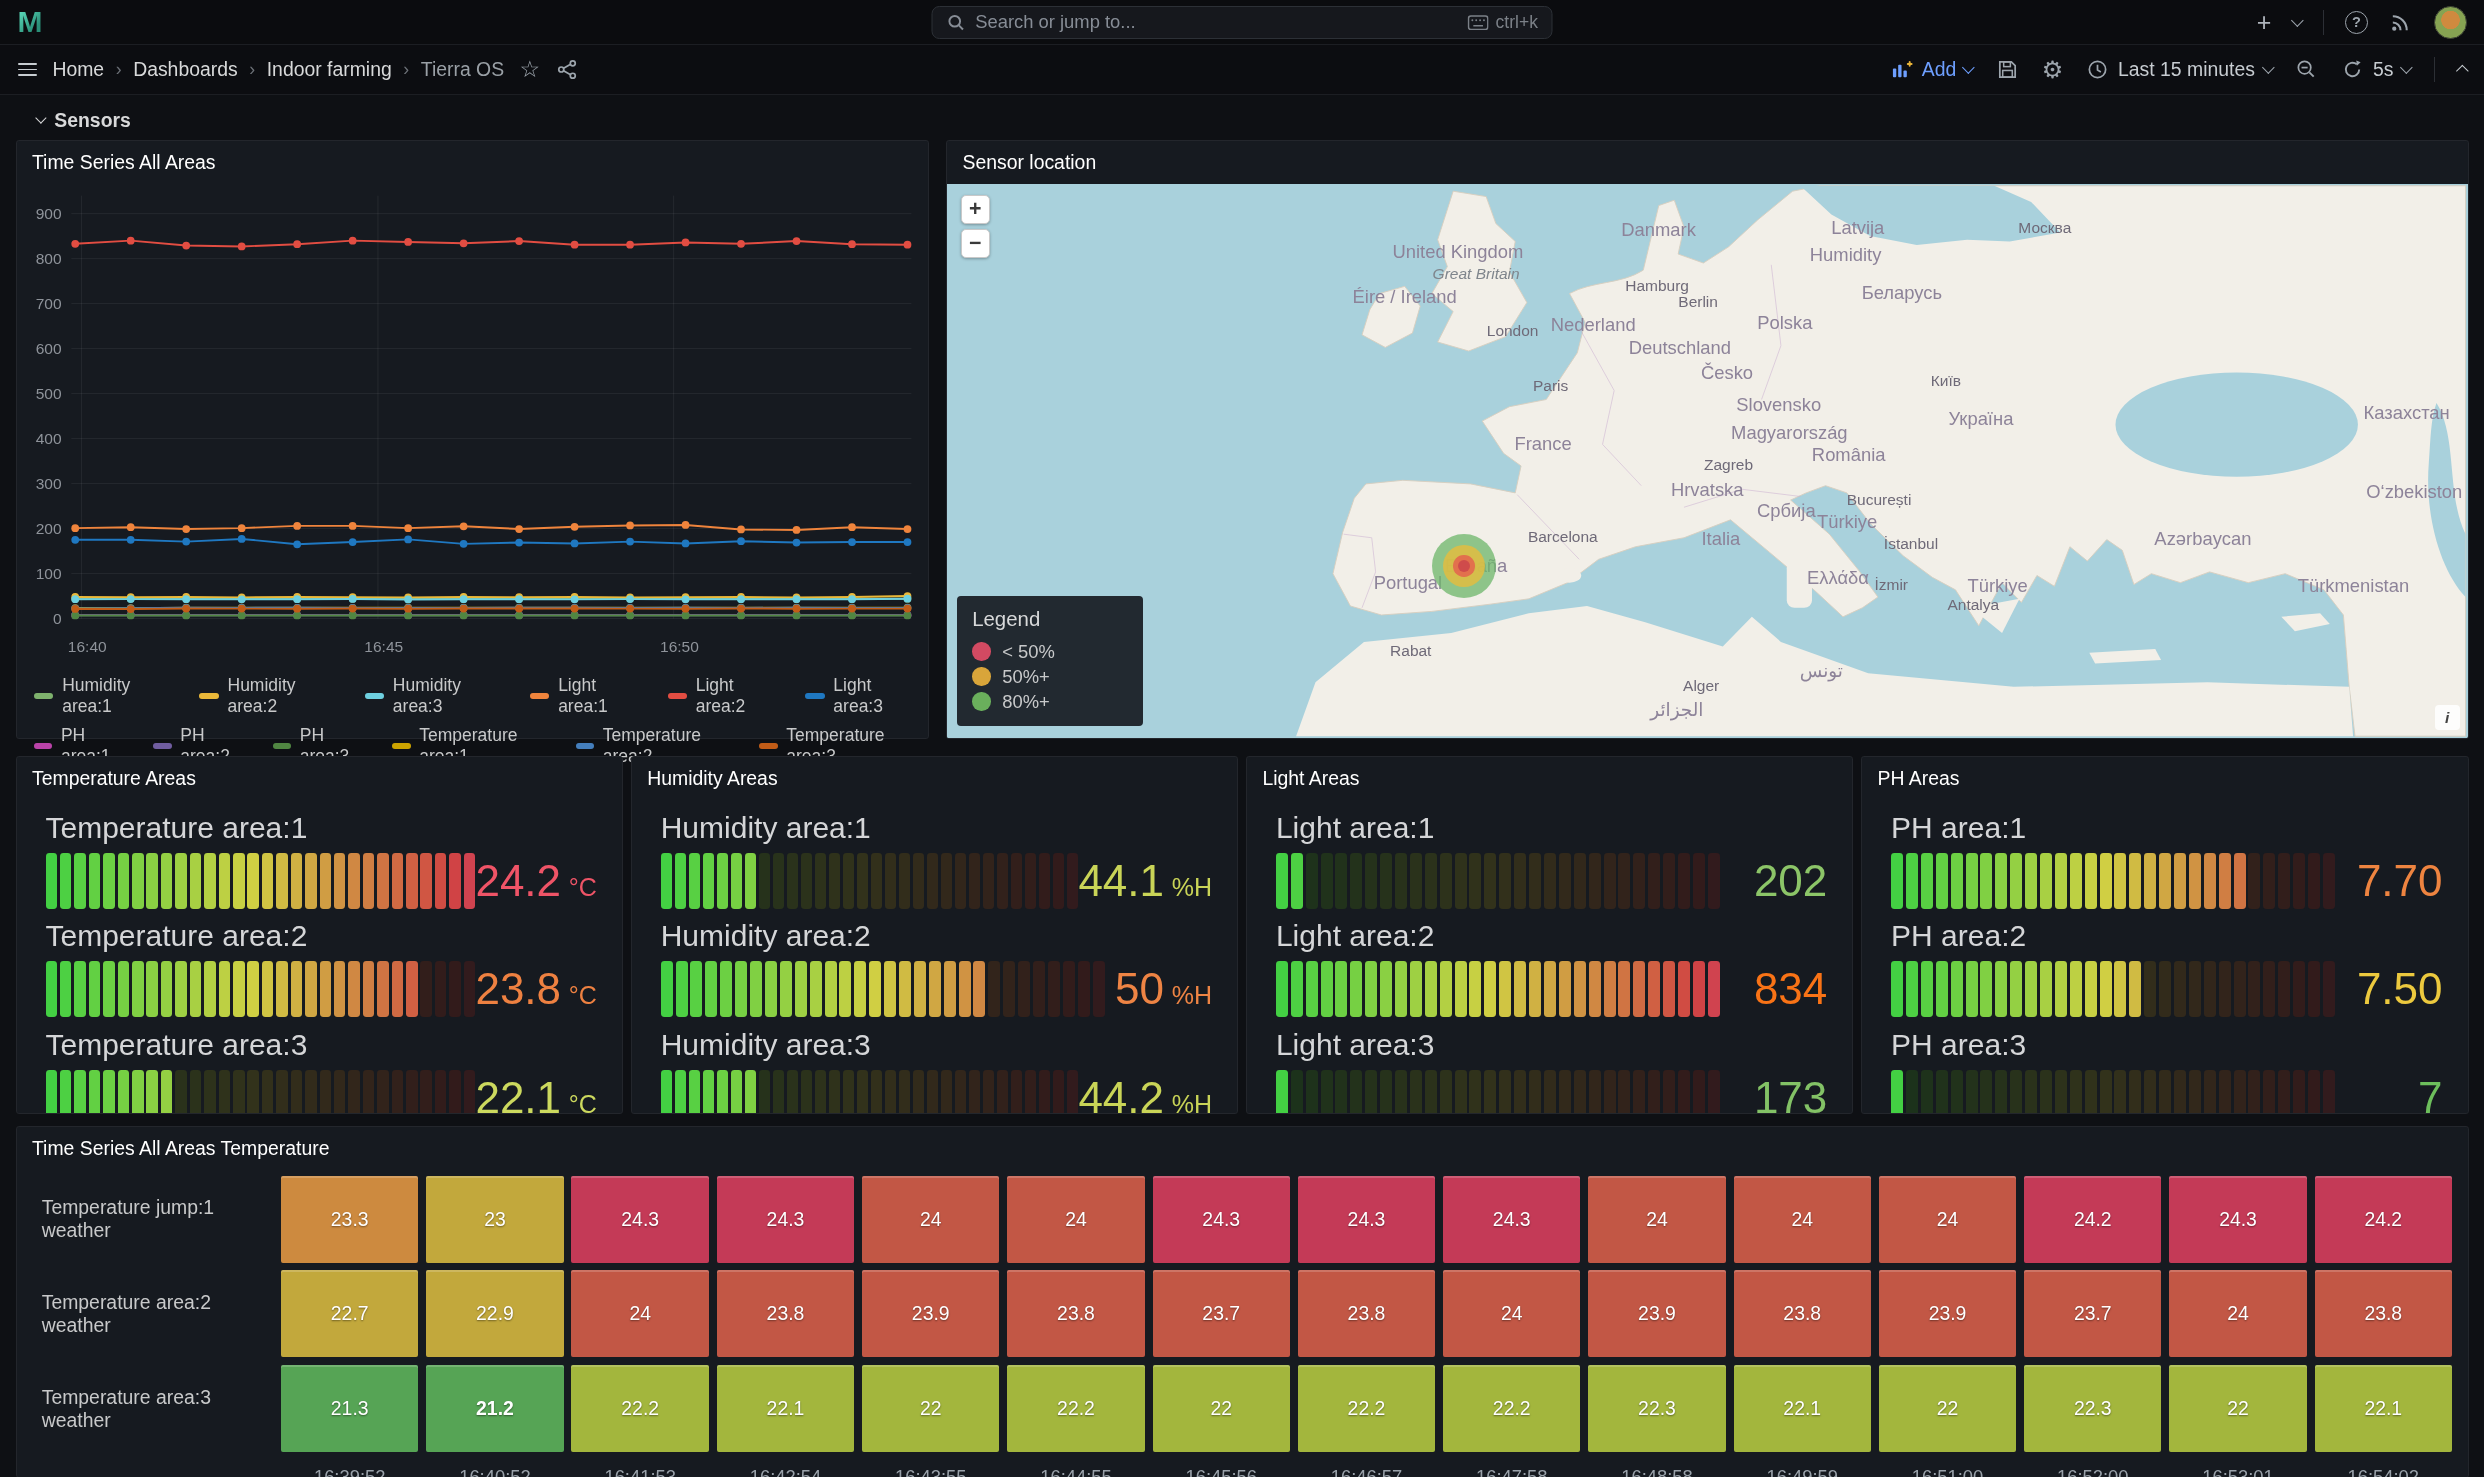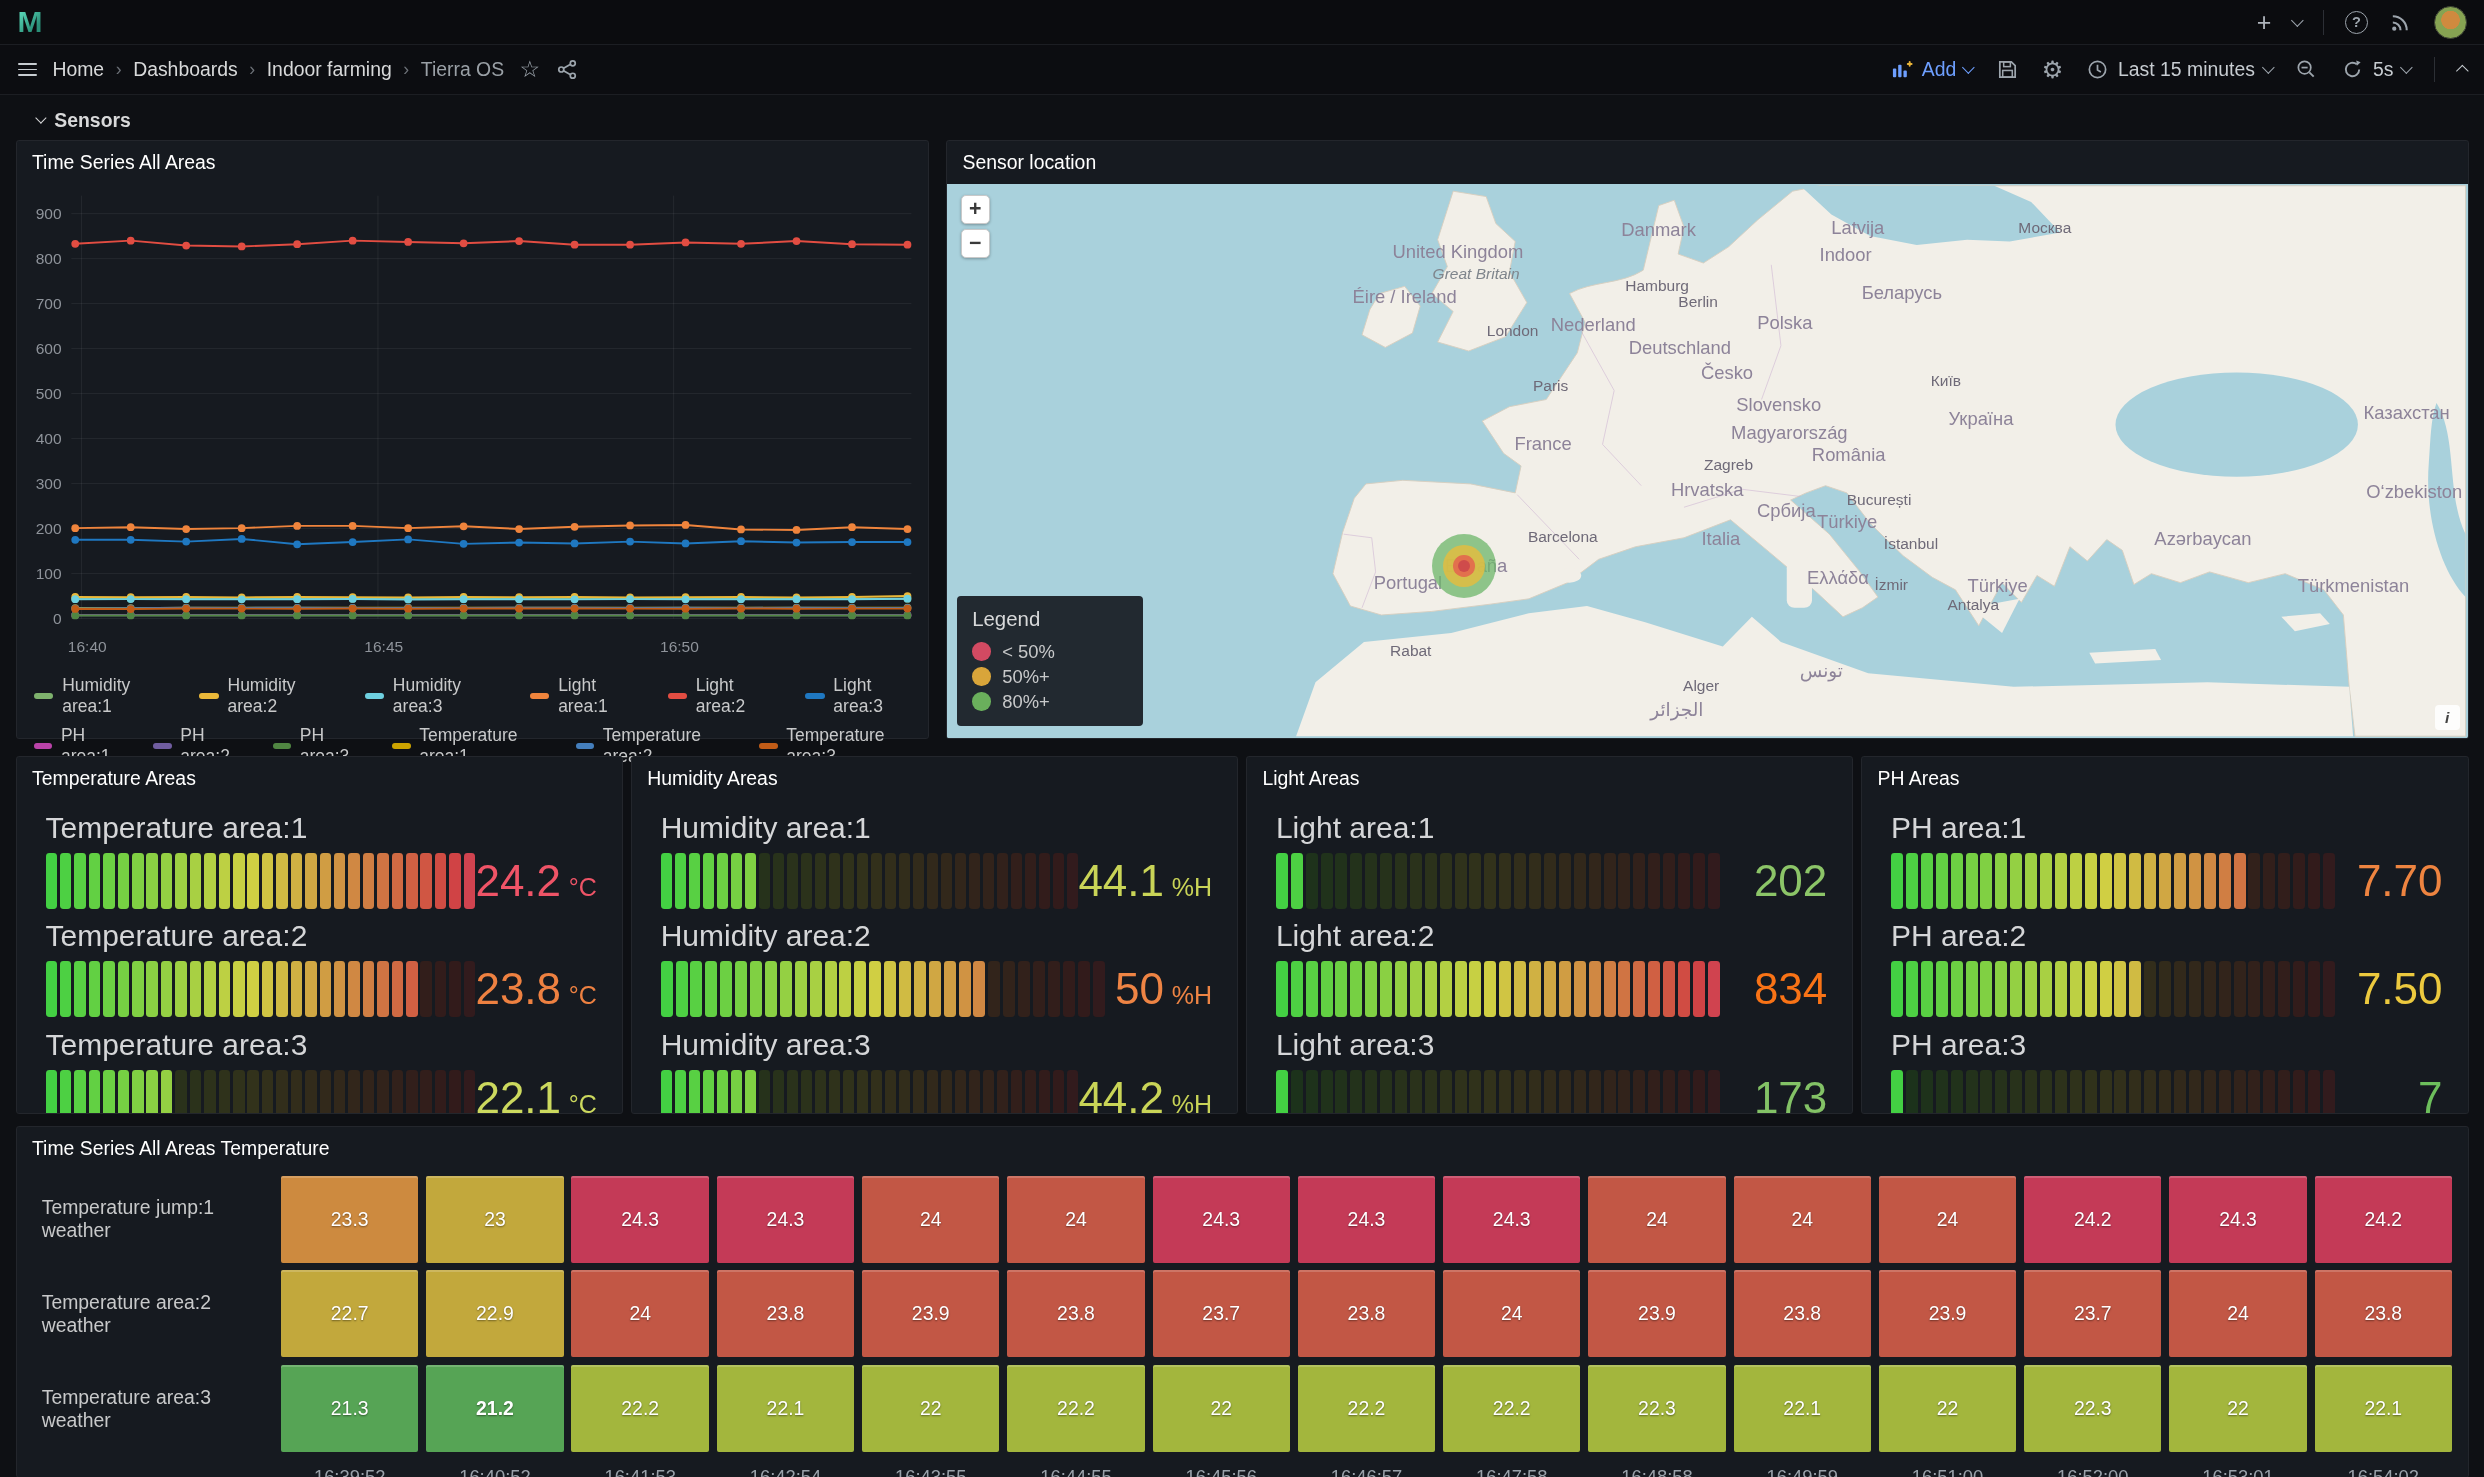--- a/index.html
+++ b/index.html
@@ -94,20 +94,38 @@
 
   svg.icon { display:block; }
 </style>
 </head>
 <body>
 
 <div class="canvas">
 
   <header class="topnav">
     <div class="logo-m">M</div>
+    <div class="search-wrap">
+      <svg class="icon" width="19.4" height="19.4" viewBox="0 0 20 20">
+          <circle cx="8.5" cy="8.5" r="5.5" fill="none" stroke="#878d96" stroke-width="2"></circle>
+          <line x1="12.8" y1="12.8" x2="17" y2="17" stroke="#878d96" stroke-width="2"></line>
+        </svg>
+      <input type="text" placeholder="Search or jump to..." style="">
+      <span class="kbd-hint">
+        <svg class="icon" width="21.3" height="15.5" viewBox="0 0 22 16">
+            <rect x="1" y="1" width="20" height="14" rx="2.5" fill="none" stroke="#7b8087" stroke-width="1.6"></rect>
+            <line x1="6" y1="11" x2="16" y2="11" stroke="#7b8087" stroke-width="1.6"></line>
+            <circle cx="5" cy="5.5" r="1" fill="#7b8087"></circle>
+            <circle cx="9" cy="5.5" r="1" fill="#7b8087"></circle>
+            <circle cx="13" cy="5.5" r="1" fill="#7b8087"></circle>
+            <circle cx="17" cy="5.5" r="1" fill="#7b8087"></circle>
+          </svg>
+        <span>ctrl+k</span>
+      </span>
+    </div>
     <div class="nav-right">
       <span class="plus-glyph">+</span>
       <span class="chev"></span>
       <span class="vdiv"></span>
       <span class="circle-q">?</span>
       <svg class="icon" width="23" height="23" viewBox="0 0 24 24">
           <circle cx="5.5" cy="18.5" r="2.2" fill="#9da5ad"></circle>
           <path d="M4 12 a 8 8 0 0 1 8 8" fill="none" stroke="#9da5ad" stroke-width="2.2"></path>
           <path d="M4 5.5 a 14.5 14.5 0 0 1 14.5 14.5" fill="none" stroke="#9da5ad" stroke-width="2.2"></path>
         </svg>
@@ -528,21 +546,21 @@
               <span class="map-label country" style="left: 59.3%; top: 49%;">România</span>
               <span class="map-label country" style="left: 55.2%; top: 59%;">Србија</span>
               <span class="map-label country" style="left: 59.2%; top: 61%;">Türkiye</span>
               <span class="map-label country" style="left: 50.9%; top: 64.1%;">Italia</span>
               <span class="map-label country" style="left: 34.8%; top: 69%;">España</span>
               <span class="map-label country" style="left: 29%; top: 72.1%; margin-left: 20px;">Portugal</span>
               <span class="map-label country" style="left: 58.6%; top: 71.2%;">Ελλάδα</span>
               <span class="map-label country" style="left: 69.1%; top: 72.6%;">Türkiye</span>
               <span class="map-label country" style="left: 68%; top: 42.5%;">Україна</span>
               <span class="map-label country" style="left: 62.8%; top: 19.7%;">Беларусь</span>
-              <span class="map-label country" style="left: 59.1%; top: 12.8%;">Indoor</span>
+              <span class="map-label country" style="left: 59.1%; top: 12.8%;">Humidity</span>
               <span class="map-label country" style="left: 59.9%; top: 8%;">Latvija</span>
               <span class="map-label country" style="left: 96%; top: 41.3%;">Казахстан</span>
               <span class="map-label country" style="left: 96.5%; top: 55.6%;">Oʻzbekiston</span>
               <span class="map-label country" style="left: 92.5%; top: 72.6%;">Türkmenistan</span>
               <span class="map-label country" style="left: 82.6%; top: 64.1%;">Azərbaycan</span>
               <span class="map-label country" style="left: 48%; top: 95%;">الجزائر</span>
               <span class="map-label country" style="left: 57.5%; top: 88%;">تونس</span>
               <span class="map-label city" style="left: 46.7%; top: 18.5%;">Hamburg</span>
               <span class="map-label city" style="left: 49.4%; top: 21.4%;">Berlin</span>
               <span class="map-label city" style="left: 37.2%; top: 26.5%;">London</span>

